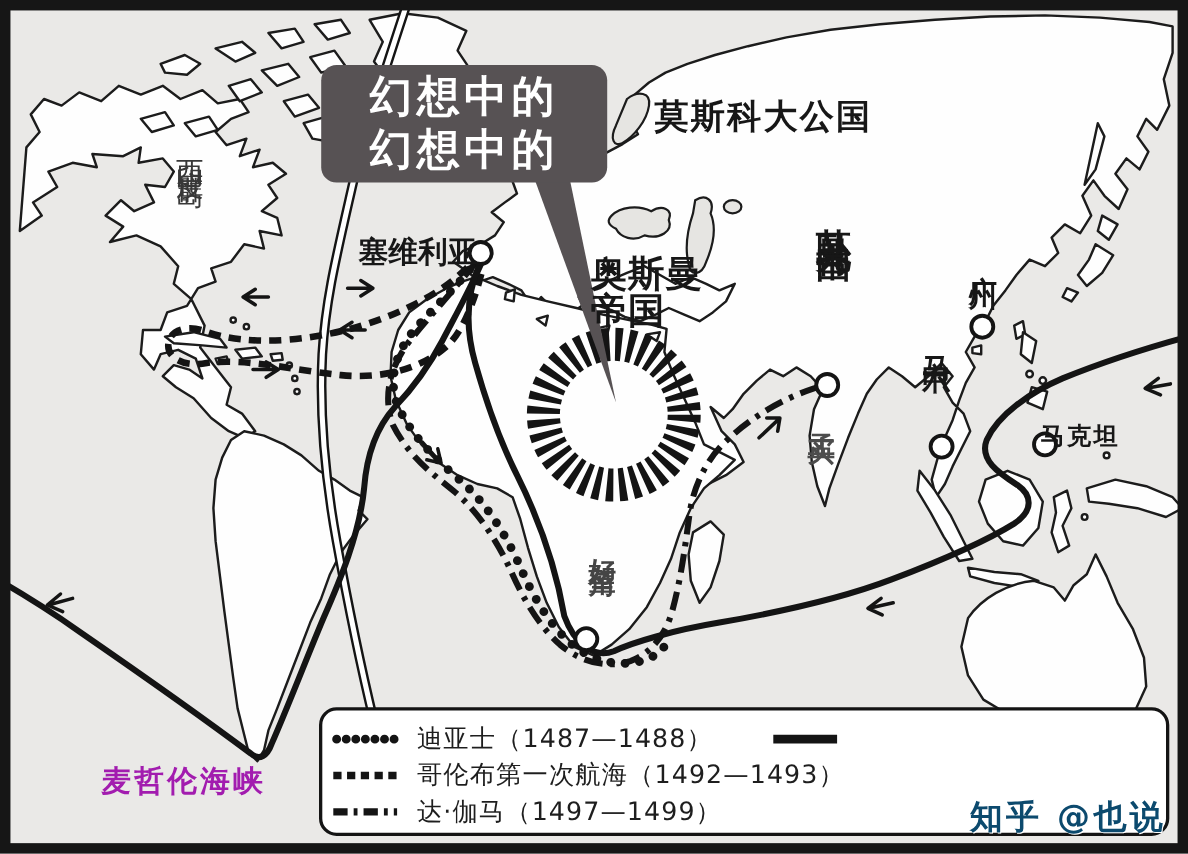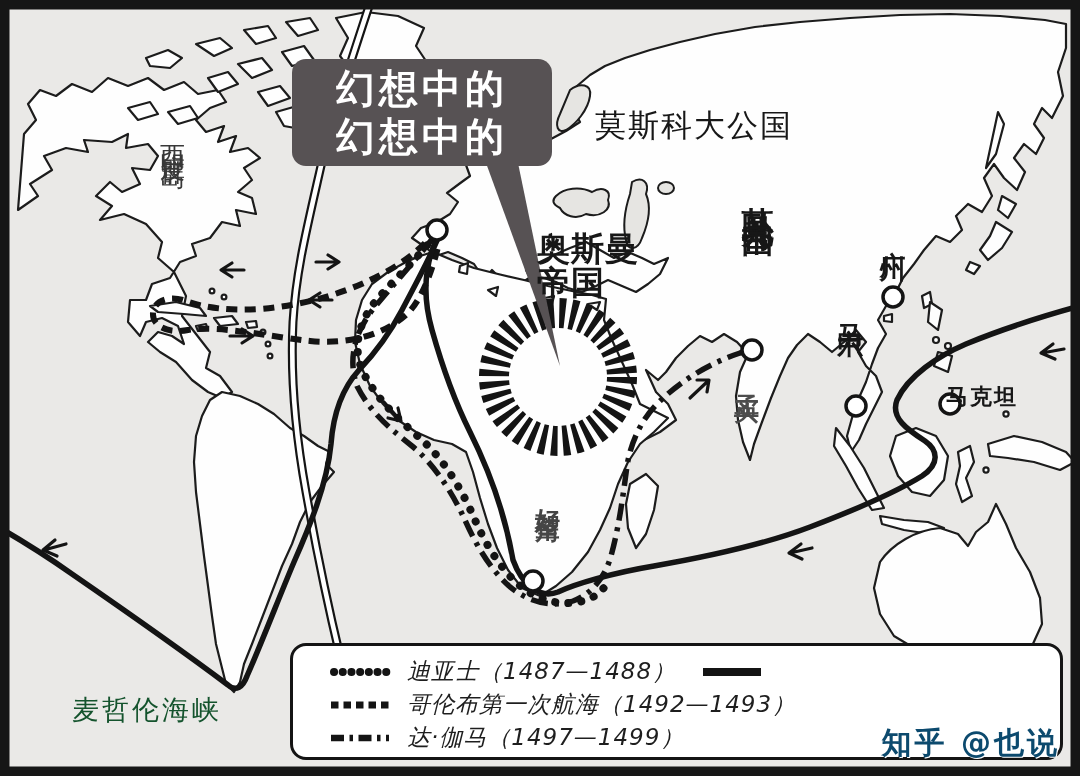--- a/index.html
+++ b/index.html
@@ -5,43 +5,43 @@
   html,body{margin:0;padding:0;background:#444;}
   .stage{
     position:relative;width:1080px;height:776px;margin:0 auto;
     background:#eae9e7;overflow:hidden;
     font-family:"DejaVu Sans","Liberation Sans",sans-serif;
     color:#171717;
   }
   .stage svg.worldmap{position:absolute;left:0;top:0;}
   .label{position:absolute;white-space:nowrap;z-index:30;}
   .v{writing-mode:vertical-rl;text-orientation:upright;letter-spacing:5px;}
-  #lbl-moscow{left:595px;top:105px;font-size:31px;font-weight:400;letter-spacing:2px;}
+  #lbl-moscow{left:595px;top:85px;font-size:31px;font-weight:700;letter-spacing:2px;}
   #lbl-ottoman{left:537px;top:232px;font-size:33px;font-weight:700;line-height:1.03;letter-spacing:1px;}
   #lbl-mughal{left:736px;top:181px;font-size:32px;font-weight:700;}
   #lbl-west-indies{left:156px;top:125px;font-size:25px;font-weight:500;color:#383838;}
   #lbl-seville{left:326px;top:211px;font-size:27px;font-weight:600;}
   #lbl-guangzhou{left:876px;top:230px;font-size:26px;font-weight:600;}
   #lbl-malacca{left:834px;top:303px;font-size:26px;font-weight:600;}
   #lbl-mactan{left:946px;top:382px;font-size:22px;font-weight:600;letter-spacing:2px;}
   #lbl-mumbai{left:730px;top:374px;font-size:25px;font-weight:600;color:#4c4c4c;}
   #lbl-cape{left:531px;top:488px;font-size:25px;font-weight:600;color:#454545;}
-  #lbl-strait{left:72px;top:692px;font-size:27px;font-weight:400;color:#14532d;letter-spacing:3px;}
+  #lbl-strait{left:92px;top:692px;font-size:27px;font-weight:700;color:#a21caf;letter-spacing:3px;}
   .callout{
     position:absolute;left:292px;top:59px;width:260px;height:107px;z-index:25;
     background:#575254;border-radius:14px;display:flex;flex-direction:column;
     align-items:center;justify-content:center;color:#fff;font-size:39px;
     font-weight:700;letter-spacing:4px;line-height:1.22;
   }
   .legend{
     position:absolute;left:290px;top:643px;width:773px;height:117px;z-index:40;
     background:#fff;border:3px solid #141414;border-radius:16px;box-sizing:border-box;
   }
   .legend-col{position:absolute;top:9px;}
-  #legend-col-left{left:36px;font-style:italic;}
+  #legend-col-left{left:8px;}
   #legend-col-right{left:408px;}
   .legend-row{display:flex;align-items:center;height:33px;}
   .legend-row .swatch{width:62px;margin-right:16px;flex:0 0 auto;}
   .legend-row .ltext{font-size:23px;font-weight:500;color:#1e1e1e;letter-spacing:1px;}
   .watermark{
     position:absolute;right:20px;bottom:12px;z-index:50;font-size:30px;
     font-weight:700;color:#0c4a6e;letter-spacing:3px;
     text-shadow:1px 1px 0 #ffffff;
   }
 </style>
@@ -176,20 +176,21 @@
     <div>幻想中的</div>
   </div>
 
   <div class="label" id="lbl-moscow">莫斯科大公国</div>
   <div class="label" id="lbl-ottoman">
     <div>奥斯曼</div>
     <div>帝国</div>
   </div>
   <div class="label v" id="lbl-mughal">莫卧儿帝国</div>
   <div class="label v" id="lbl-west-indies">西印度群岛</div>
+  <div class="label" id="lbl-seville">塞维利亚</div>
   <div class="label v" id="lbl-guangzhou">广州</div>
   <div class="label v" id="lbl-malacca">马六甲</div>
   <div class="label" id="lbl-mactan">马克坦</div>
   <div class="label v" id="lbl-mumbai">孟买</div>
   <div class="label v" id="lbl-cape">好望角</div>
   <div class="label" id="lbl-strait">麦哲伦海峡</div>
 
   <div class="legend">
     <div class="legend-col" id="legend-col-left">
       <div class="legend-row">

